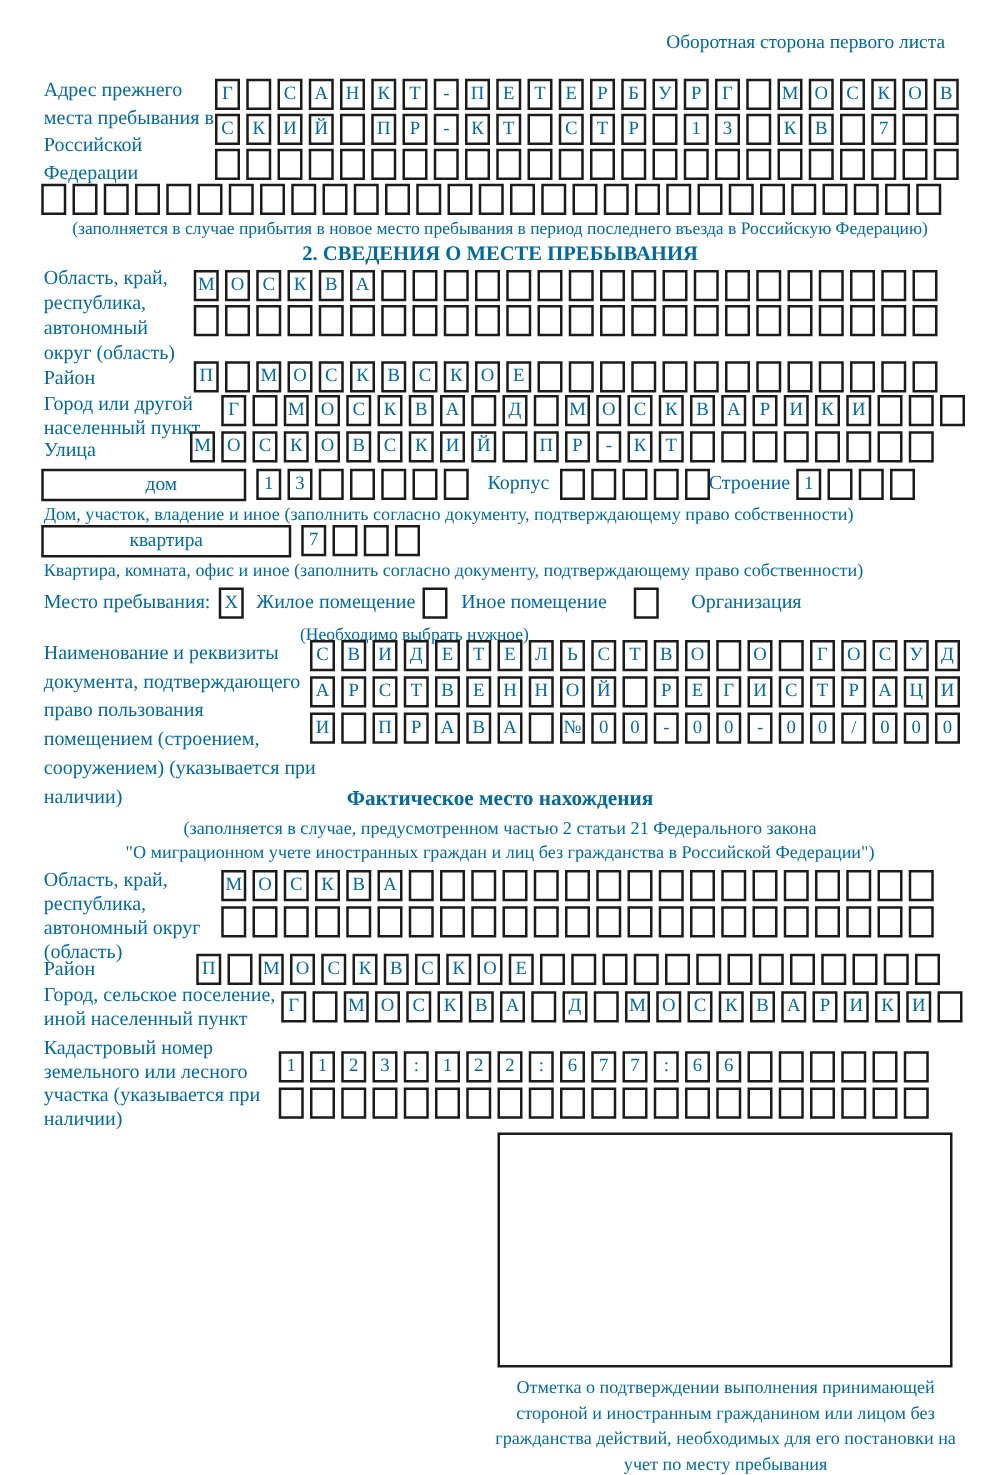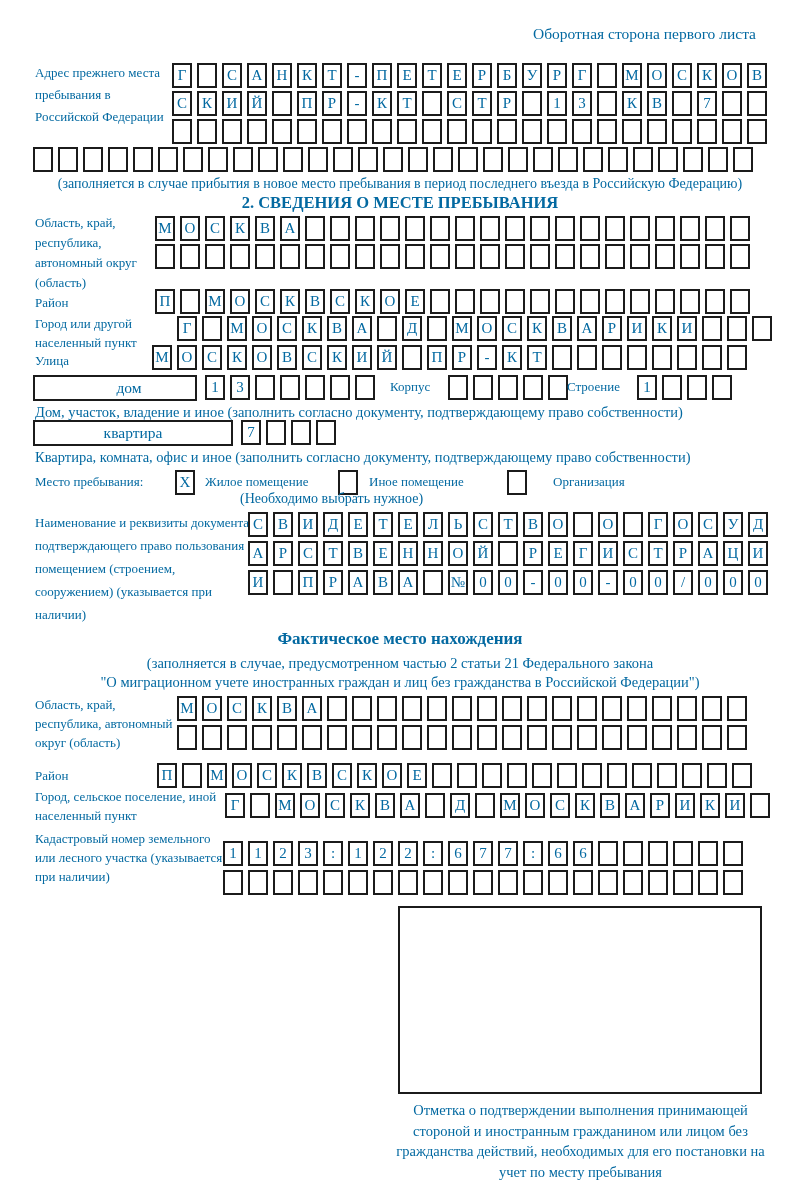--- a/index.html
+++ b/index.html
@@ -2,21 +2,21 @@
 <html><head>
 <meta charset="utf-8">
 <style>
   html,body{margin:0;padding:0;background:#fff;}
   .page{
     position:relative;width:800px;height:1180px;background:#ffffff;color:#0369a1;
     font-family:Liberation Serif, serif;font-size:15.5px;
     overflow:hidden;
   }
   .abs{position:absolute;}
-  .lbl{position:absolute;font-size:13px;line-height:20px;}
+  .lbl{position:absolute;font-size:16px;line-height:20px;}
   .note{position:absolute;font-size:14px;line-height:17px;}
   .center{left:0;width:100%;text-align:center;}
   .bold{font-weight:bold;}
   .cells{position:absolute;white-space:nowrap;}
   .cell{
     display:inline-block;box-sizing:border-box;width:20px;height:25px;
     border:2px solid #1b1b1b;margin-right:5px;text-align:center;
     line-height:21px;font-size:15px;vertical-align:top;background:#fff;
   }
   .wide-box{
@@ -69,21 +69,21 @@
   <div class="cells" style="left:241px;top:420px;"><span class="cell">7</span><span class="cell"></span><span class="cell"></span><span class="cell"></span></div>
   <div class="note" style="left:35px;top:449px;font-size:14.5px;">Квартира, комната, офис и иное (заполнить согласно документу, подтверждающему право собственности)</div>
 
   <div class="lbl" style="left:35px;top:472px;">Место пребывания:</div>
   <span class="cell abs" style="left:175px;top:470px;">X</span>
   <div class="lbl" style="left:205px;top:472px;text-align:right;">Жилое помещение</div>
   <span class="cell abs" style="left:338px;top:470px;"></span>
   <div class="lbl" style="left:369px;top:472px;">Иное помещение</div>
   <span class="cell abs" style="left:507px;top:470px;"></span>
   <div class="lbl" style="left:553px;top:472px;">Организация</div>
-  <div class="note" style="left:240px;top:490px;">(Необходимо выбрать нужное)</div>
+  <div class="note" style="left:240px;top:500px;">(Необходимо выбрать нужное)</div>
 
   <div class="lbl" style="left:35px;top:511px;width:218px;line-height:23px;">Наименование и реквизиты документа, подтверждающего право пользования помещением (строением, сооружением) (указывается при наличии)</div>
   <div class="cells" style="left:248px;top:512px;"><span class="cell">С</span><span class="cell">В</span><span class="cell">И</span><span class="cell">Д</span><span class="cell">Е</span><span class="cell">Т</span><span class="cell">Е</span><span class="cell">Л</span><span class="cell">Ь</span><span class="cell">С</span><span class="cell">Т</span><span class="cell">В</span><span class="cell">О</span><span class="cell"></span><span class="cell">О</span><span class="cell"></span><span class="cell">Г</span><span class="cell">О</span><span class="cell">С</span><span class="cell">У</span><span class="cell">Д</span></div>
   <div class="cells" style="left:248px;top:541px;"><span class="cell">А</span><span class="cell">Р</span><span class="cell">С</span><span class="cell">Т</span><span class="cell">В</span><span class="cell">Е</span><span class="cell">Н</span><span class="cell">Н</span><span class="cell">О</span><span class="cell">Й</span><span class="cell"></span><span class="cell">Р</span><span class="cell">Е</span><span class="cell">Г</span><span class="cell">И</span><span class="cell">С</span><span class="cell">Т</span><span class="cell">Р</span><span class="cell">А</span><span class="cell">Ц</span><span class="cell">И</span></div>
   <div class="cells" style="left:248px;top:570px;"><span class="cell">И</span><span class="cell"></span><span class="cell">П</span><span class="cell">Р</span><span class="cell">А</span><span class="cell">В</span><span class="cell">А</span><span class="cell"></span><span class="cell">№</span><span class="cell">0</span><span class="cell">0</span><span class="cell">-</span><span class="cell">0</span><span class="cell">0</span><span class="cell">-</span><span class="cell">0</span><span class="cell">0</span><span class="cell">/</span><span class="cell">0</span><span class="cell">0</span><span class="cell">0</span></div>
 
   <div class="abs center bold" style="top:629px;font-size:17px;">Фактическое место нахождения</div>
   <div class="note center" style="top:655px;font-size:14.5px;">(заполняется в случае, предусмотренном частью 2 статьи 21 Федерального закона</div>
   <div class="note center" style="top:674px;font-size:14.5px;">"О миграционном учете иностранных граждан и лиц без гражданства в Российской Федерации")</div>
 

